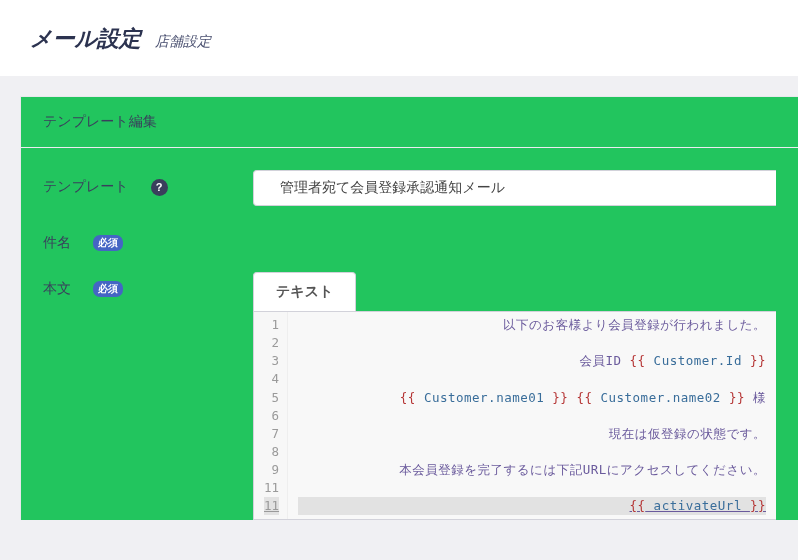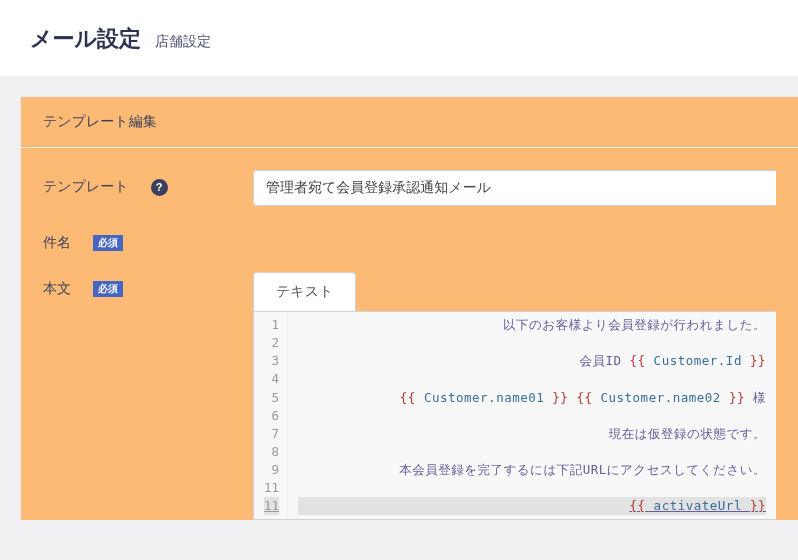--- a/index.html
+++ b/index.html
@@ -8,35 +8,36 @@
     background: #f0f0f3;
     color: #333;
     font-size: 14px;
     width: 798px;
     height: 560px;
     overflow: hidden;
   }
   .page-header {
     background: #fff;
     padding: 24px 30px 22px 30px;
+    font-style: italic;
   }
   .page-title {
     font-size: 22px;
     font-weight: 600;
     color: #2c3350;
     display: inline-block;
     margin-right: 10px;
   }
   .page-subtitle {
     font-size: 14px;
     color: #4a5070;
     display: inline-block;
   }
   .panel {
-    background: #fdba74;
+    background: #22c55e;
     margin: 20px 0 0 20px;
     padding: 0;
     border: 1px solid #e8e8ec;
     border-right: none;
     border-bottom: none;
   }
   .panel-head {
     padding: 16px 22px;
     border-bottom: 1px solid #ececf0;
     color: #3a3f5c;
@@ -74,35 +75,36 @@
     font-weight: bold;
     align-items: center;
     justify-content: center;
   }
   .required-badge {
     display: inline-block;
     background: #4565c4;
     color: #fff;
     font-size: 10px;
     padding: 1px 5px;
-    border-radius: 0;
+    border-radius: 7px;
     font-weight: bold;
   }
   .input {
     width: 100%;
     border: 1px solid #d2d2da;
     border-right: none;
     border-radius: 4px 0 0 4px;
-    padding: 9px 12px;
+    padding: 9px 26px;
     font-size: 14px;
     color: #444;
     background: #fff;
   }
   .tab-bar {
     display: flex;
+    font-weight: bold;
   }
   .tab {
     border: 1px solid #d2d2da;
     border-bottom: none;
     background: #fff;
     color: #555;
     padding: 10px 22px;
     font-size: 14px;
     border-radius: 4px 4px 0 0;
     cursor: pointer;

